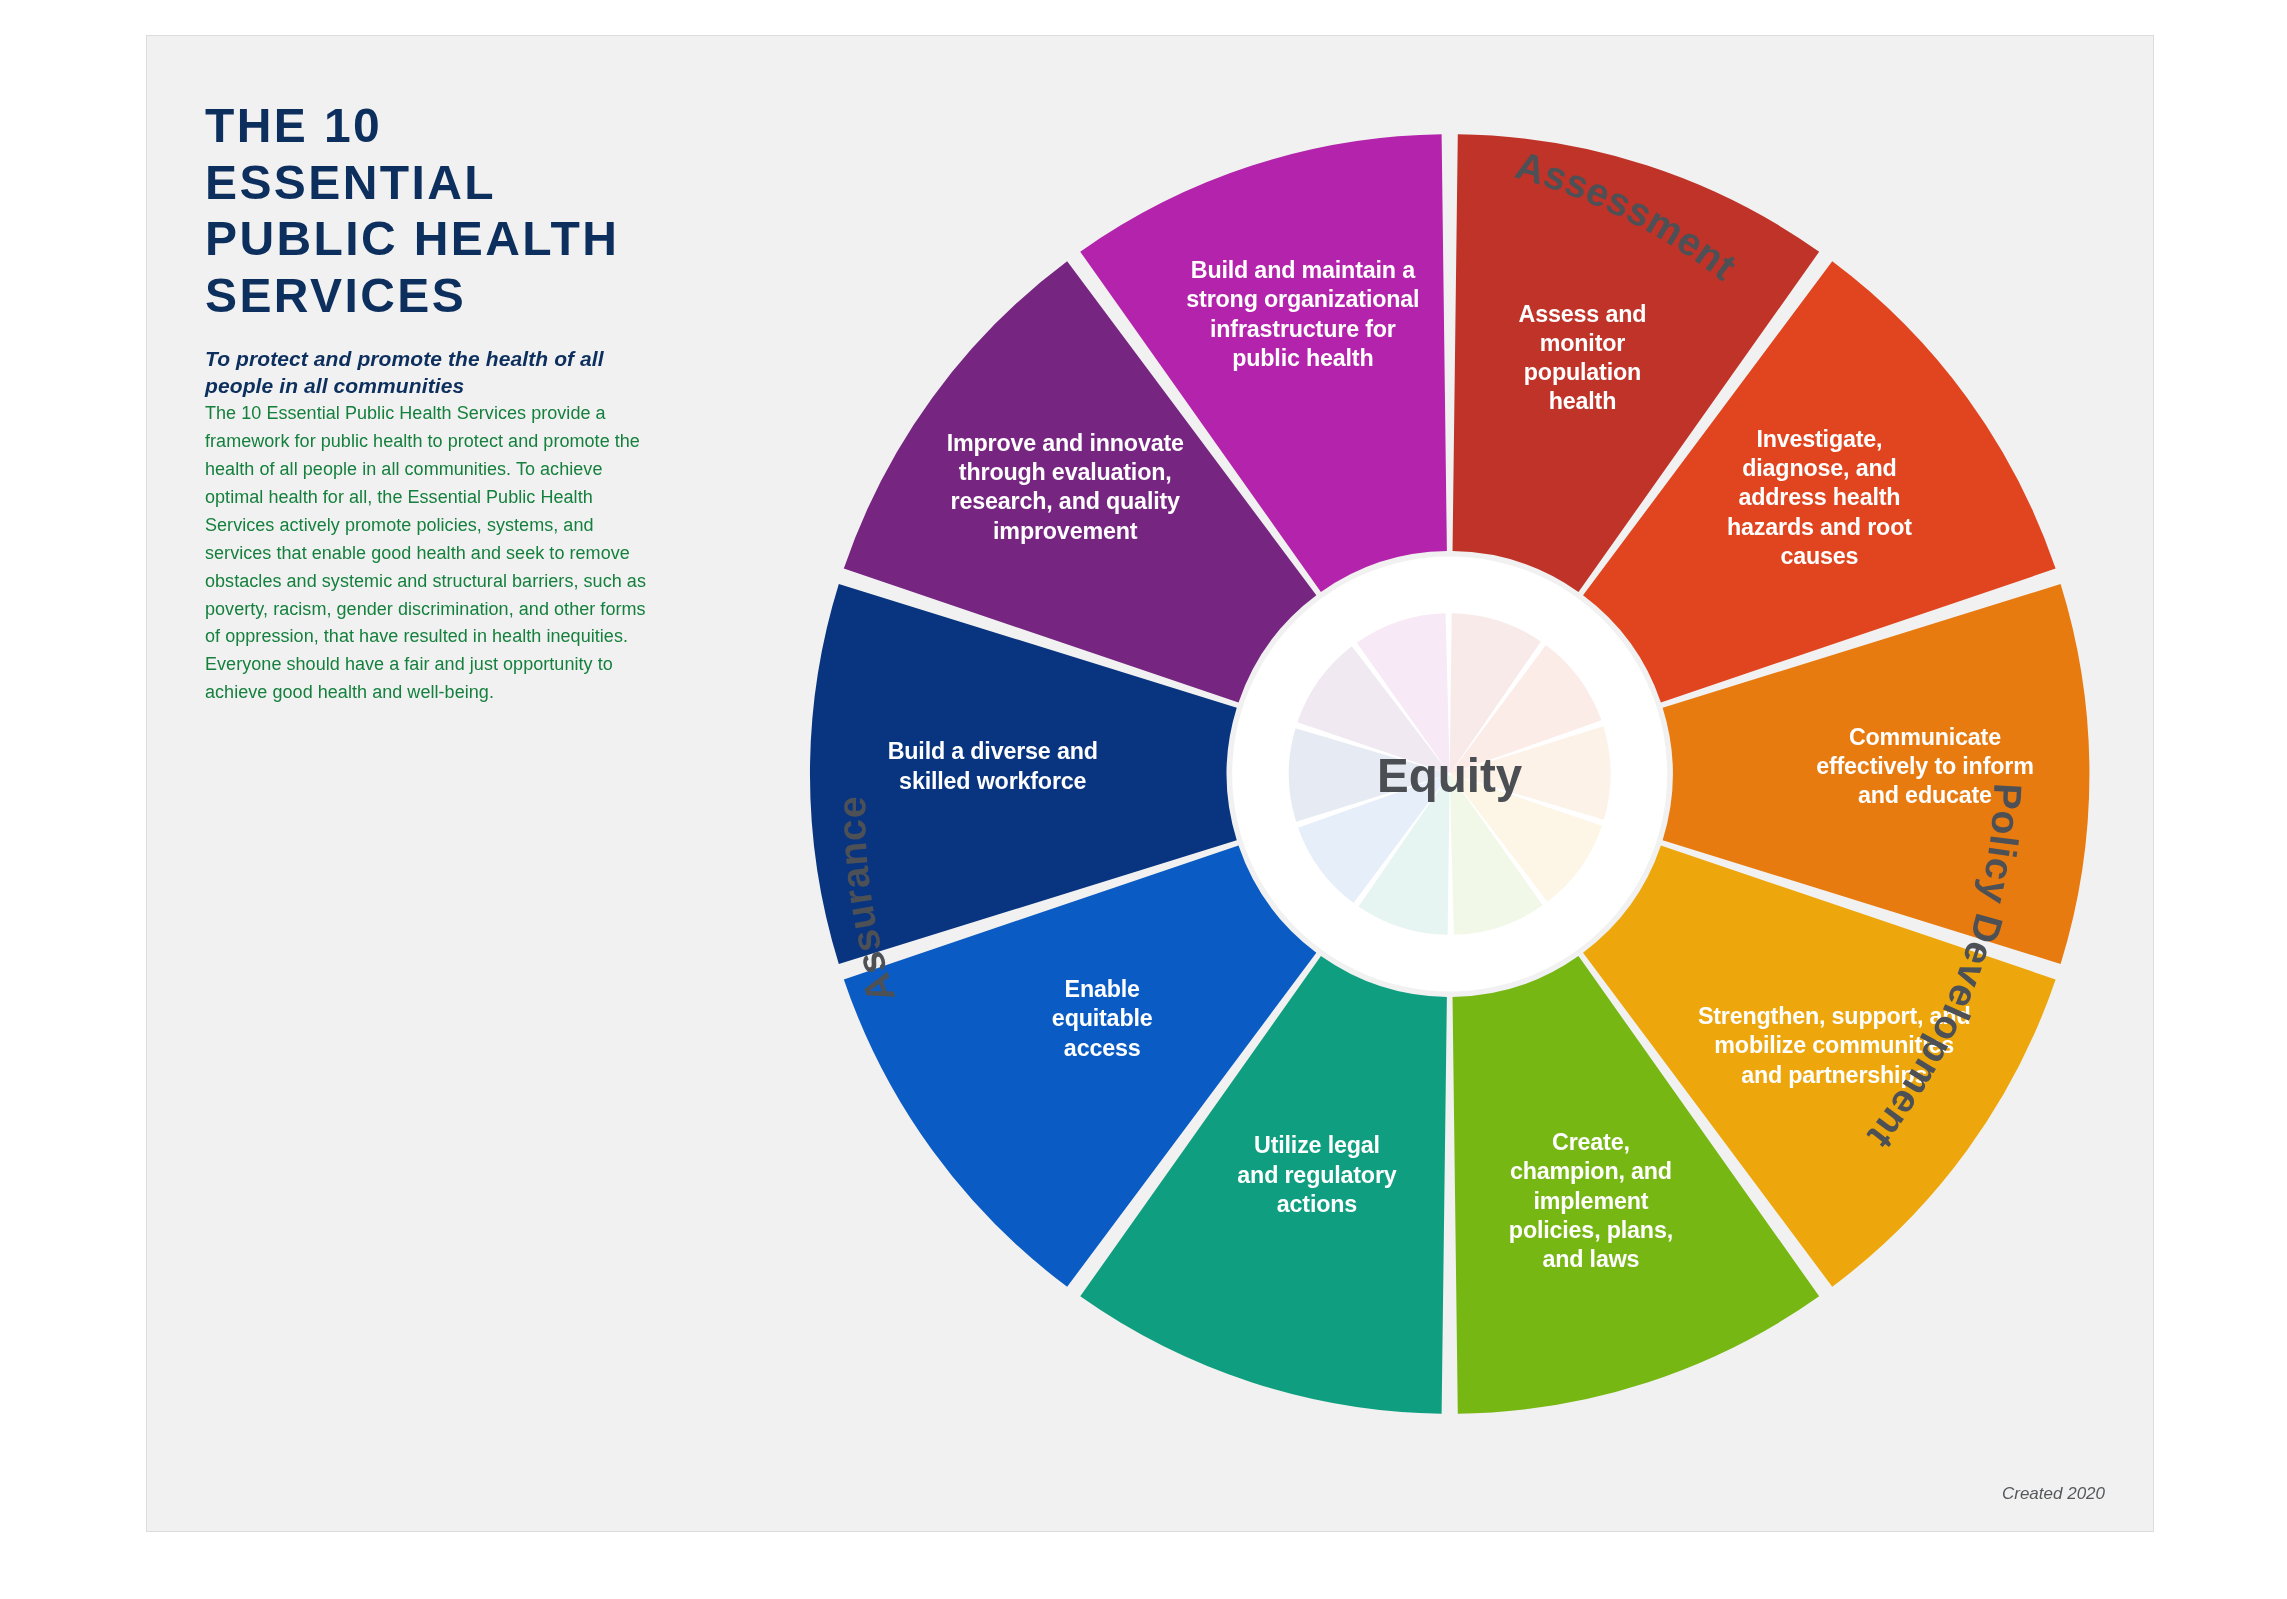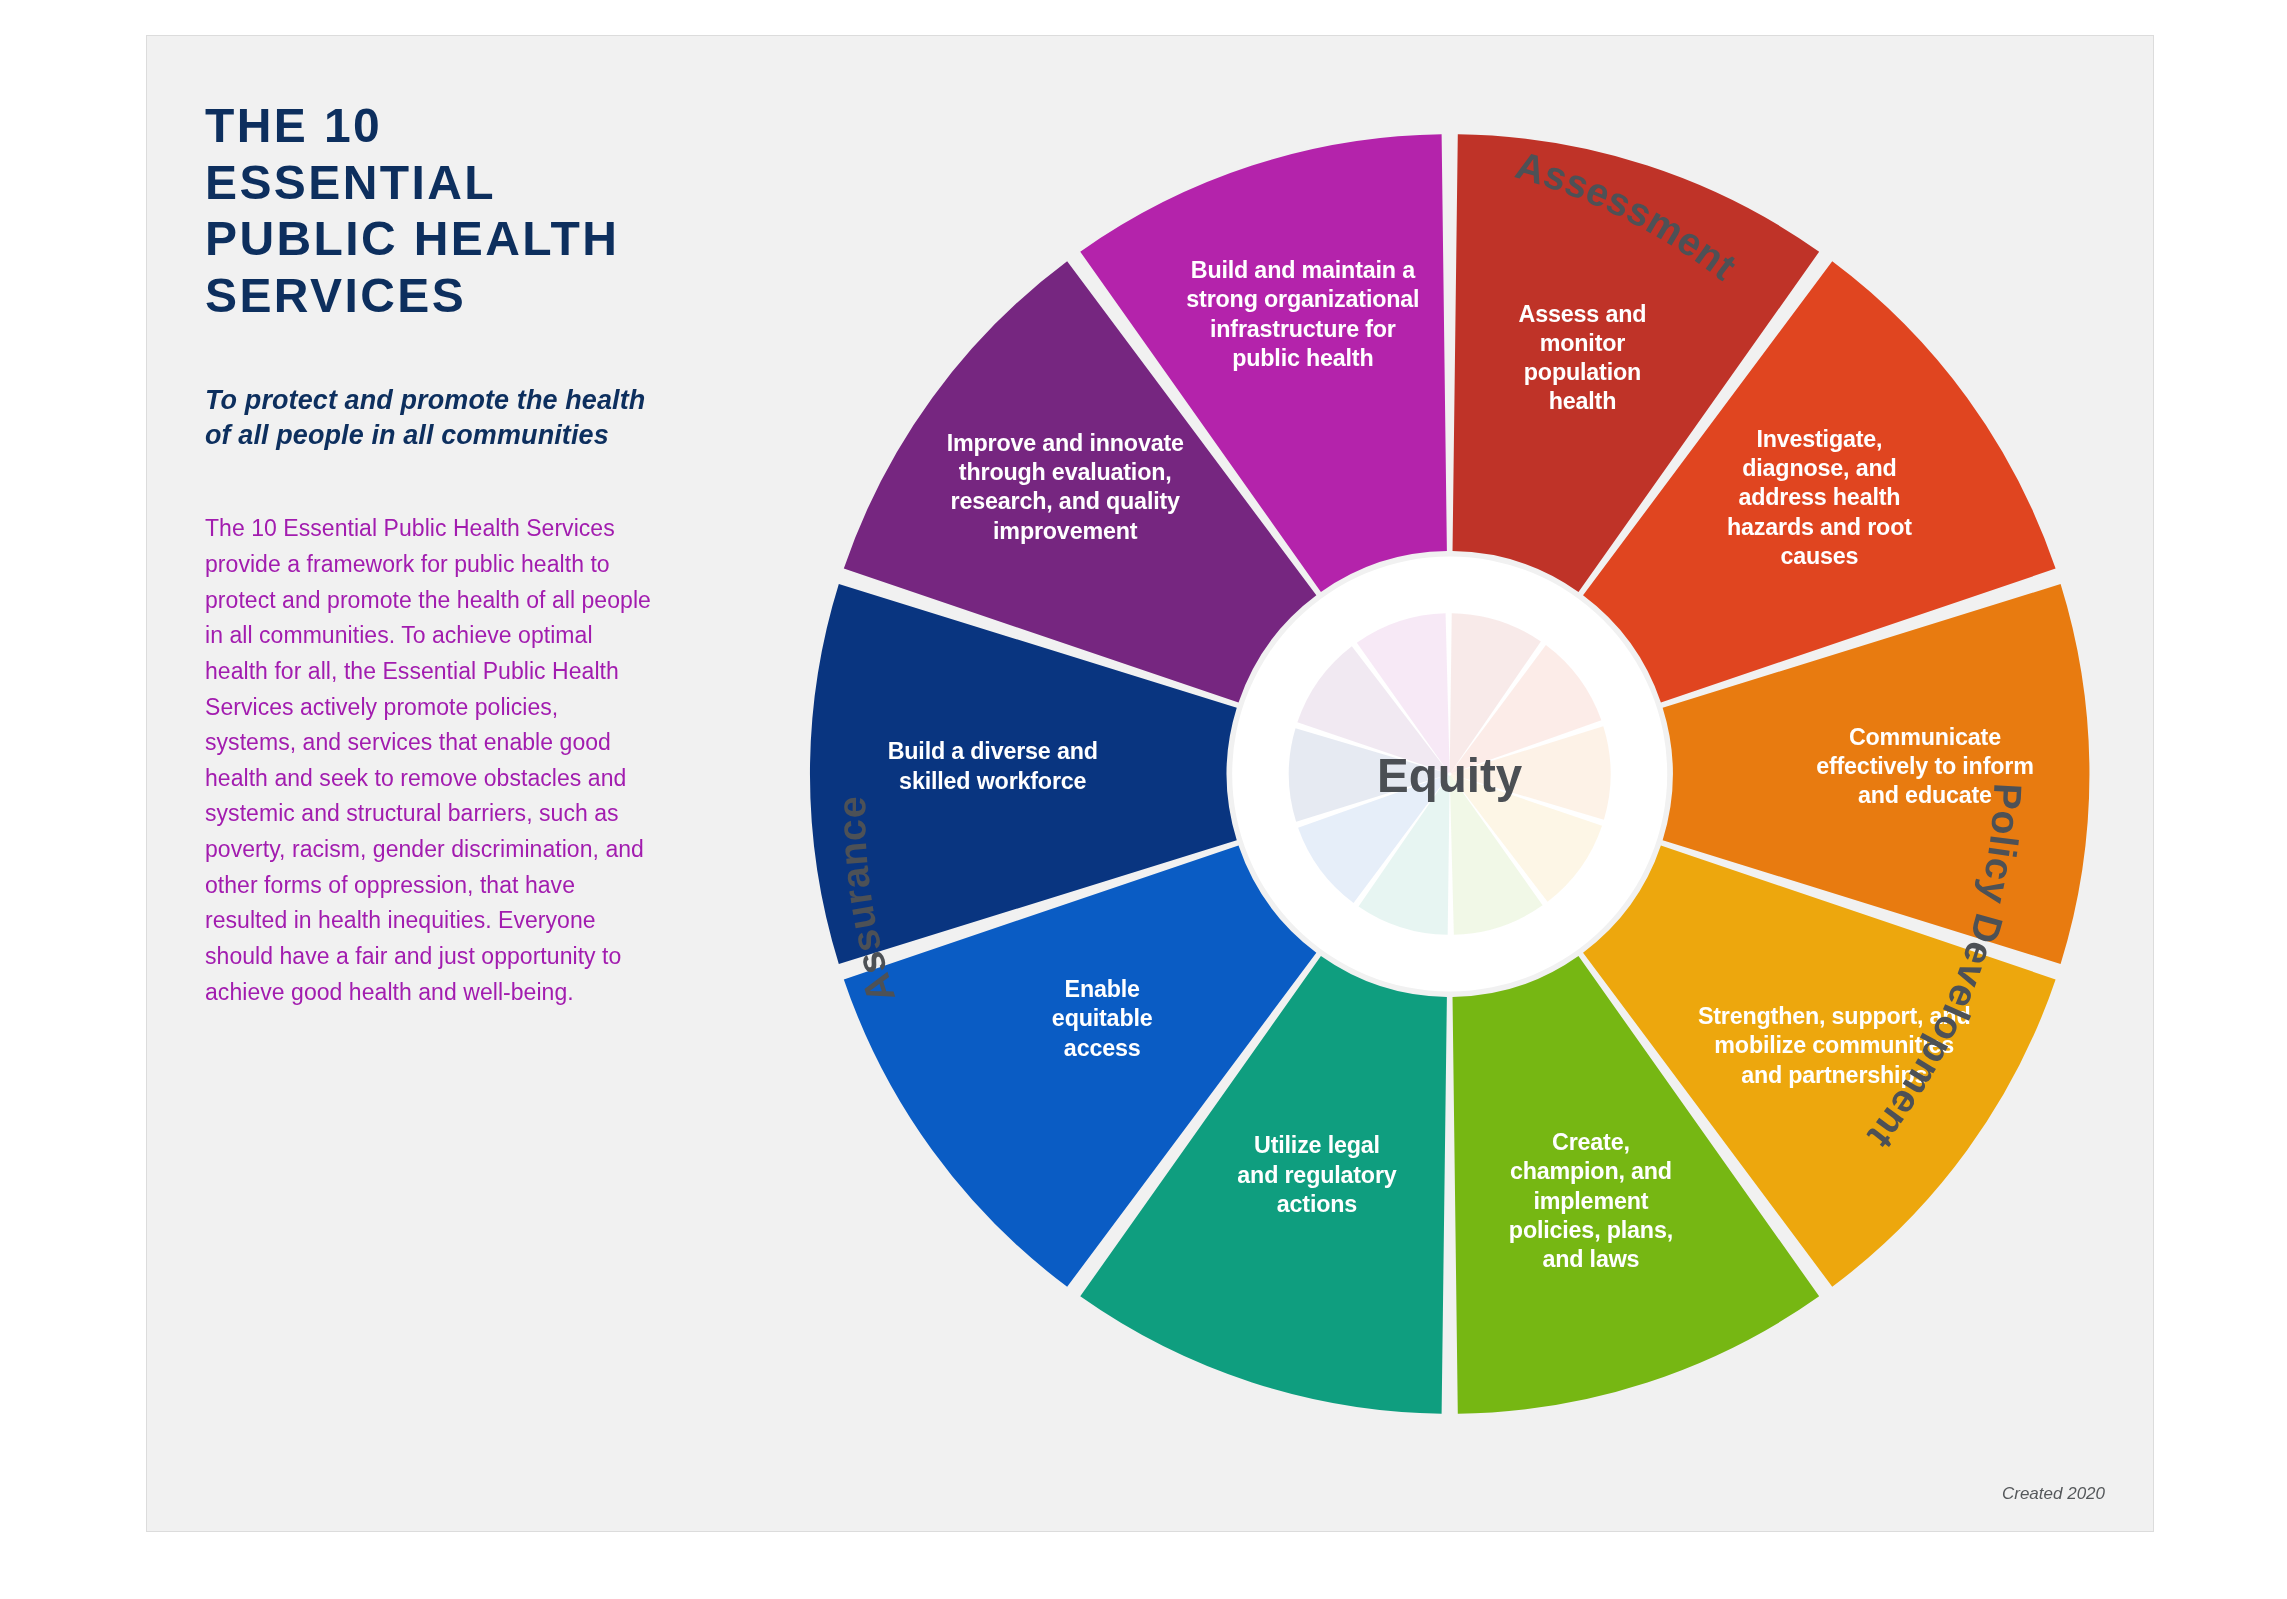--- a/index.html
+++ b/index.html
@@ -21,33 +21,32 @@
   #page-title{
     font-size:48px;
     font-weight:bold;
     line-height:1.18;
     letter-spacing:2.4px;
     color:#0d2f5e;
     text-transform:uppercase;
     margin:0;
   }
   #subtitle{
-    margin-top:58px;
-    font-size:27px;
+    margin-top:20px;
+    font-size:21px;
     font-weight:bold;
     font-style:italic;
     line-height:1.33;
     color:#0d2f5e;
     letter-spacing:0.1px;
   }
   #body-copy{
-    margin-top:57px;
-    font-size:23px;
+    font-size:18px;
     line-height:1.55;
-    color:#a21caf;
+    color:#15803d;
     letter-spacing:0.05px;
   }
 
   #footer-note{
     position:absolute;
     right:48px; bottom:27.4px;
     font-size:17px;
     font-style:italic;
     color:#55585b;
   }

